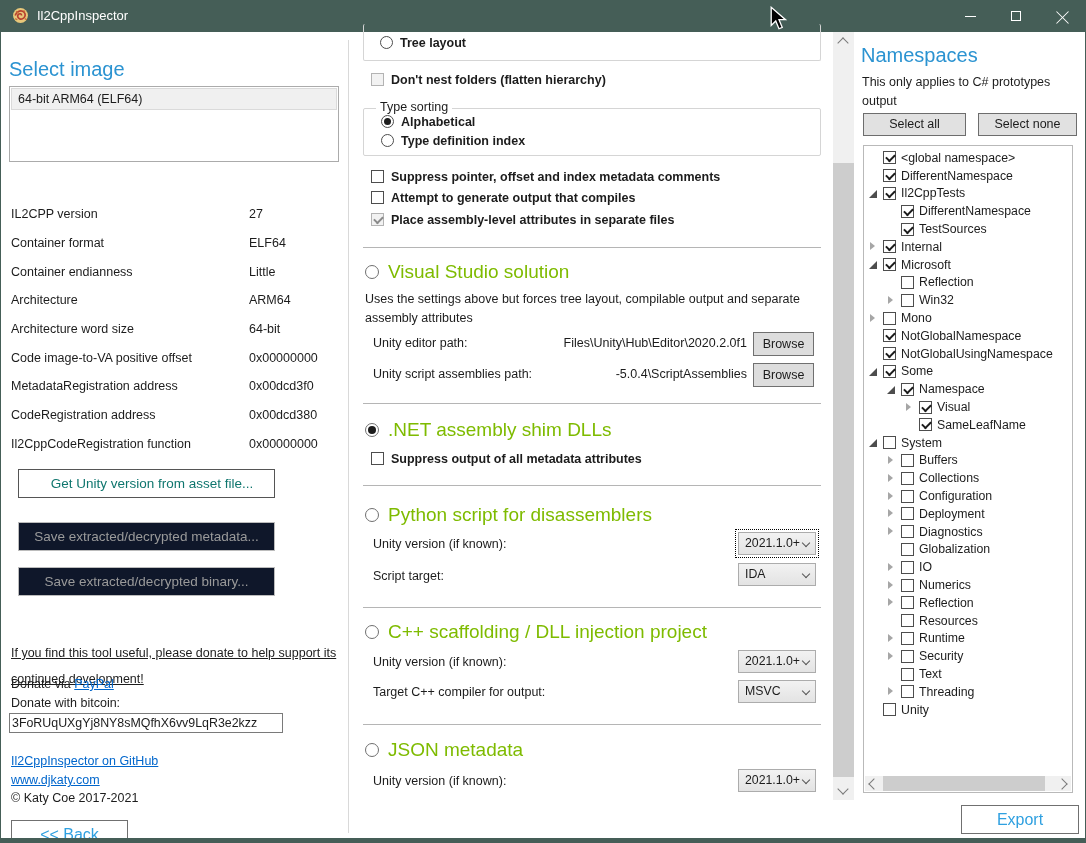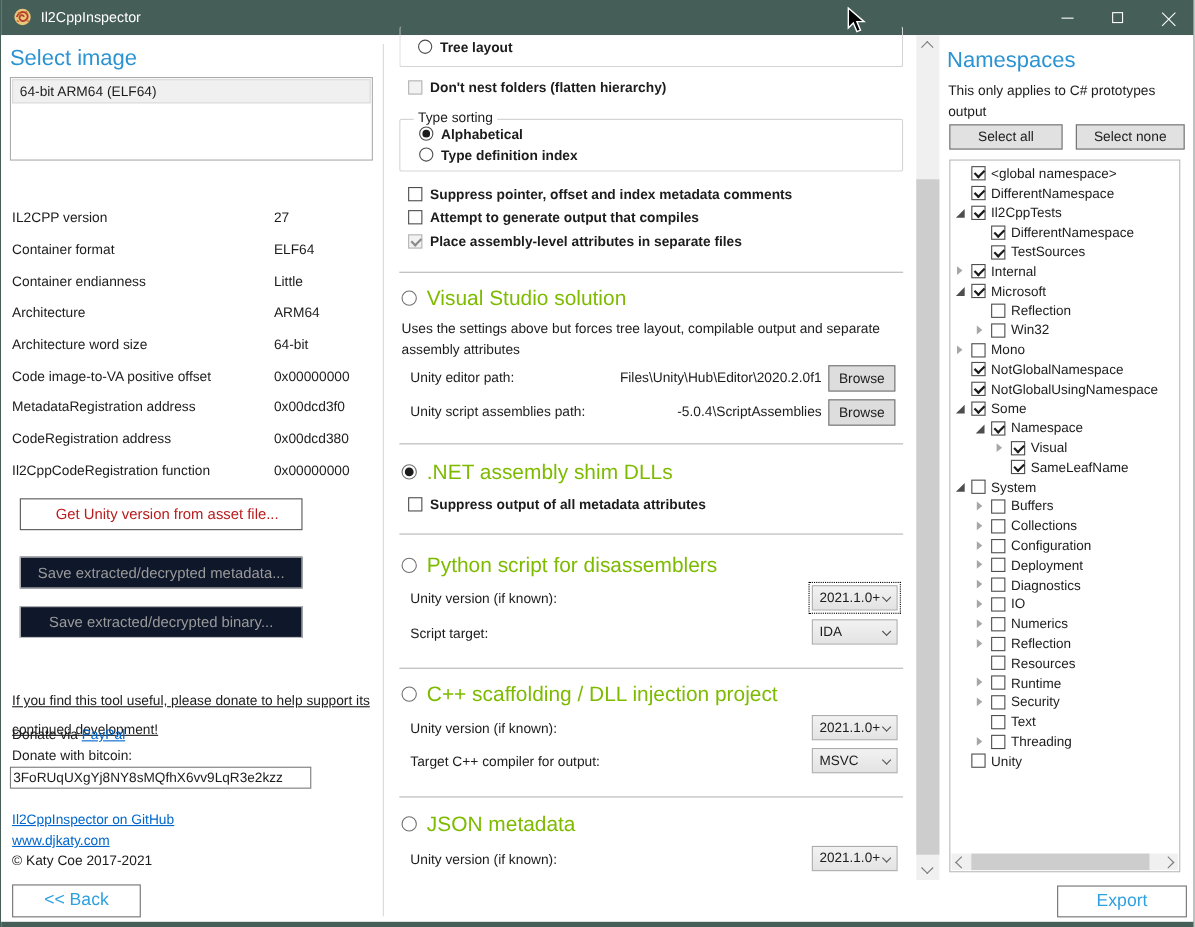--- a/index.html
+++ b/index.html
@@ -23,32 +23,32 @@
 
   
   .bottom-edge { position:absolute; left:0; bottom:0; width:100%; height:5px; background:#455e57; }
 
   .content { position:absolute; top:32px; left:0; right:0; height:806px; background:#fff; }
 
   h1.section { font-size:20px; font-weight:normal; color:#2b93d1; }
   .green-title { font-size:19px; color:#7ebb00; }
 
   
-  .left-panel { position:absolute; left:8px; top:0; width:338px; height:620px; }
+  .left-panel { position:absolute; left:8px; top:16px; width:338px; height:620px; }
   .lp-select-title { position:absolute; left:0; top:10px; }
   .listbox { position:absolute; left:0; top:38px; width:330px; height:76px; border:1px solid #ababab; background:#fff; padding:1px; }
   .listbox .item { height:22px; line-height:21px; padding-left:6px; background:#f0f0f0; border:1px solid #dadada; }
   .lp-info-title { position:absolute; left:0; top:122px; }
   .info-list { position:absolute; left:2px; top:152px; width:330px; }
   .info-row { height:28.7px; display:flex; align-items:center; }
   .info-row .lbl { flex:1; }
   .info-row .val { width:92px; }
 
   .lp-btn { position:absolute; left:9px; width:257px; height:29px; text-align:center; line-height:27px; font-size:13.5px; }
-  .lp-btn.enabled { border:1px solid #555; background:#fff; color:#b91c1c;padding-left:11px; }
+  .lp-btn.enabled { border:1px solid #555; background:#fff; color:#0f766e;padding-left:11px; }
   .lp-btn.disabled { border:1px solid #bcbcbc; background:#0f172a; color:#9a9a9a; }
   .btn-get { top:421px; } .btn-meta { top:474px; } .btn-bin { top:519px; }
 
   .donate-blurb { position:absolute; left:2px; top:592px; width:336px; line-height:26px;text-decoration:underline; }
   .donate-via { position:absolute; left:2px; top:629px; }
   .donate-btc-label { position:absolute; left:2px; top:648px; }
   .btc-input { position:absolute; left:0; top:665px; width:274px; height:20px; border:1px solid #7a7a7a;
                font-family:"Liberation Sans", sans-serif; font-size:12.4px; padding:0 2px; color:#1c1c1c; background:#fff; }
   a.lnk { color:#0066cc; text-decoration:underline; }
   .lnk-github { position:absolute; left:2px; top:706px; }
@@ -435,20 +435,25 @@
               <span class="expslot exp-closed"></span>
               <span class="cb"></span>
               <span>Deployment</span>
             </div>
             <div class="trow" style="padding-left: 21px;">
               <span class="expslot exp-closed"></span>
               <span class="cb"></span>
               <span>Diagnostics</span>
             </div>
             <div class="trow" style="padding-left: 21px;">
+              <span class="expslot"></span>
+              <span class="cb"></span>
+              <span>Globalization</span>
+            </div>
+            <div class="trow" style="padding-left: 21px;">
               <span class="expslot exp-closed"></span>
               <span class="cb"></span>
               <span>IO</span>
             </div>
             <div class="trow" style="padding-left: 21px;">
               <span class="expslot exp-closed"></span>
               <span class="cb"></span>
               <span>Numerics</span>
             </div>
             <div class="trow" style="padding-left: 21px;">

